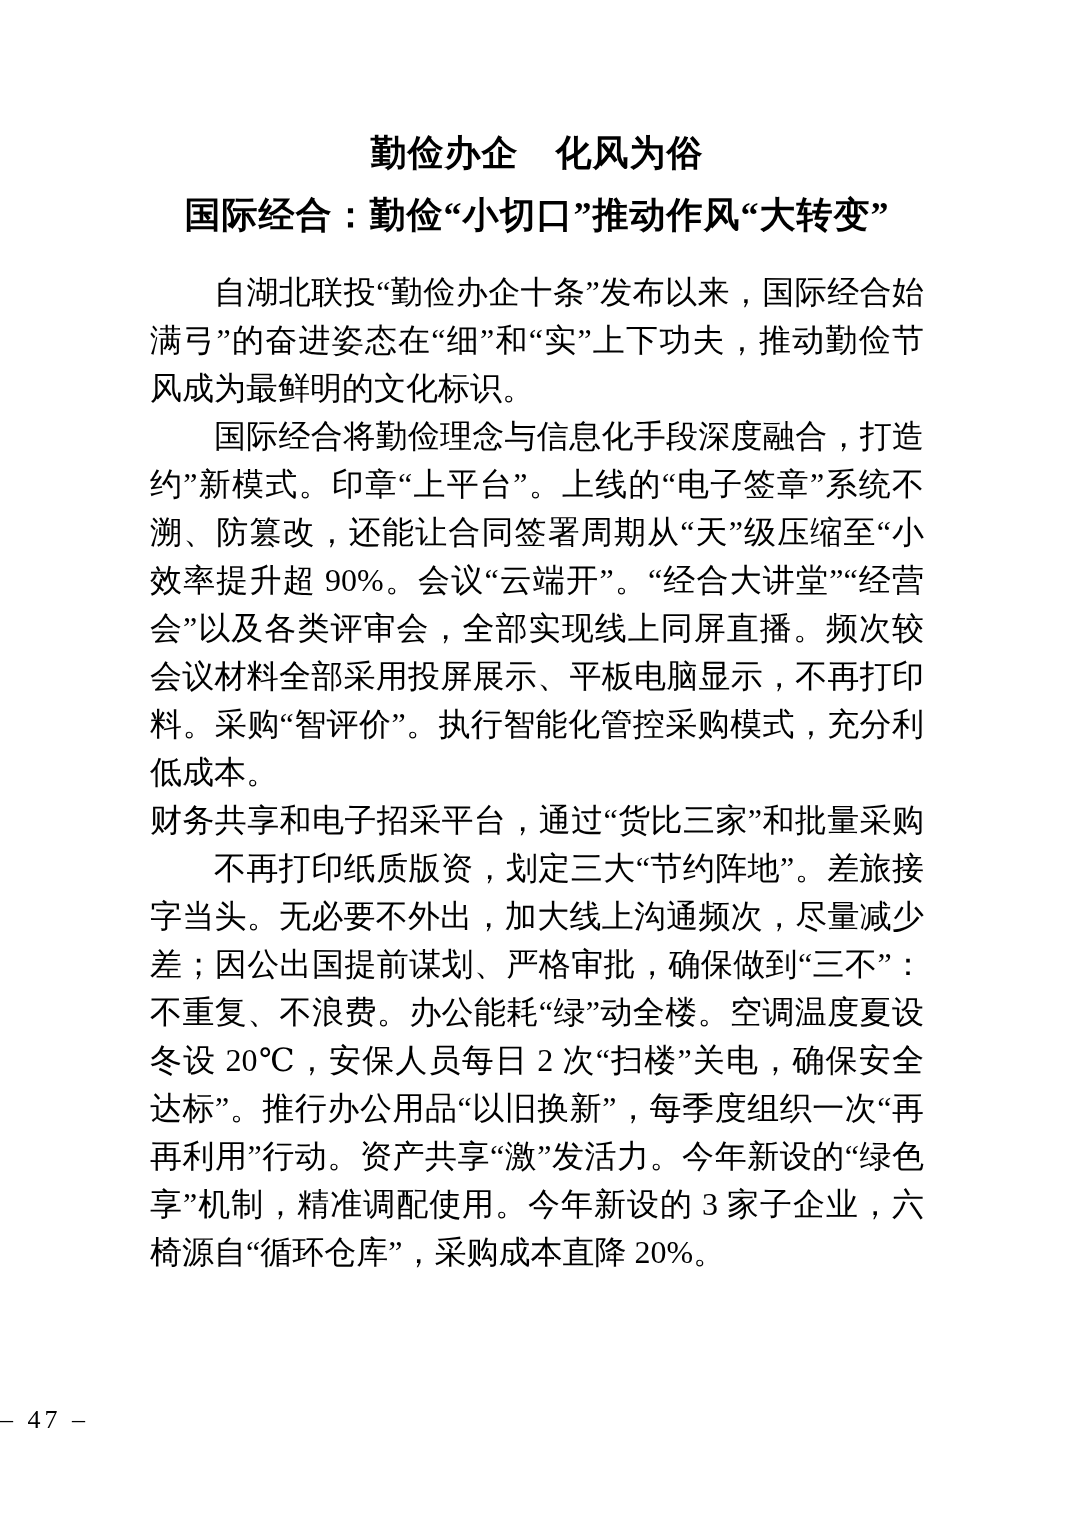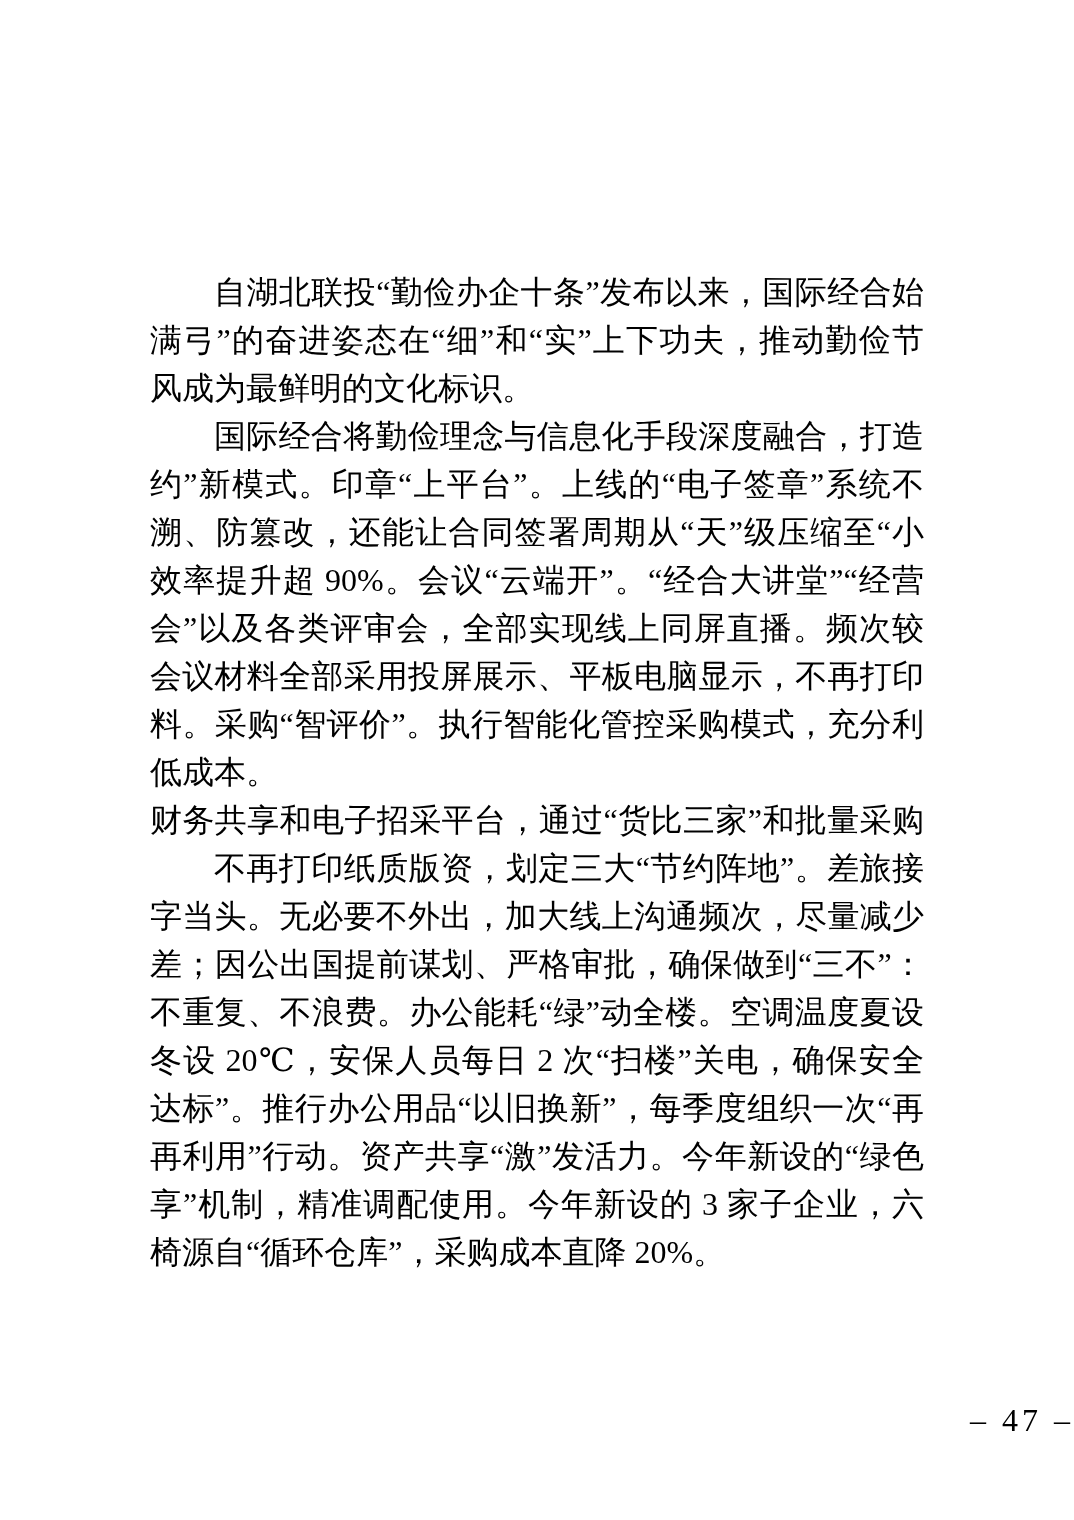--- a/index.html
+++ b/index.html
@@ -50,30 +50,34 @@
     text-indent: 2em;
   }
   .body-line.para-end {
     text-align-last: left;
   }
   .page-number {
     position: absolute;
     top: 1398px;
     left: 0;
     width: 100%;
-    text-align: right;
-    font-size: 32px;
+    text-align: left;
+    font-size: 26px;
     line-height: 44px;
     letter-spacing: 4px;
   }
 </style>
 </head>
 <body>
 
 <div class="page">
+  <div class="titles">
+    <h1 class="doc-title">勤俭办企　化风为俗</h1>
+    <h1 class="doc-title">国际经合：勤俭“小切口”推动作风“大转变”</h1>
+  </div>
 
   <div class="doc-body" id="doc-body">
       <div class="body-line para-start">自湖北联投“勤俭办企十条”发布以来，国际经合始终以“拉</div>
       <div class="body-line">满弓”的奋进姿态在“细”和“实”上下功夫，推动勤俭节约之</div>
       <div class="body-line para-end">风成为最鲜明的文化标识。</div>
       <div class="body-line para-start">国际经合将勤俭理念与信息化手段深度融合，打造“智慧节</div>
       <div class="body-line">约”新模式。印章“上平台”。上线的“电子签章”系统不仅能</div>
       <div class="body-line">溯、防篡改，还能让合同签署周期从“天”级压缩至“小时”级，</div>
       <div class="body-line">效率提升超 90%。会议“云端开”。“经合大讲堂”“经营周例</div>
       <div class="body-line">会”以及各类评审会，全部实现线上同屏直播。频次较为固定的</div>

